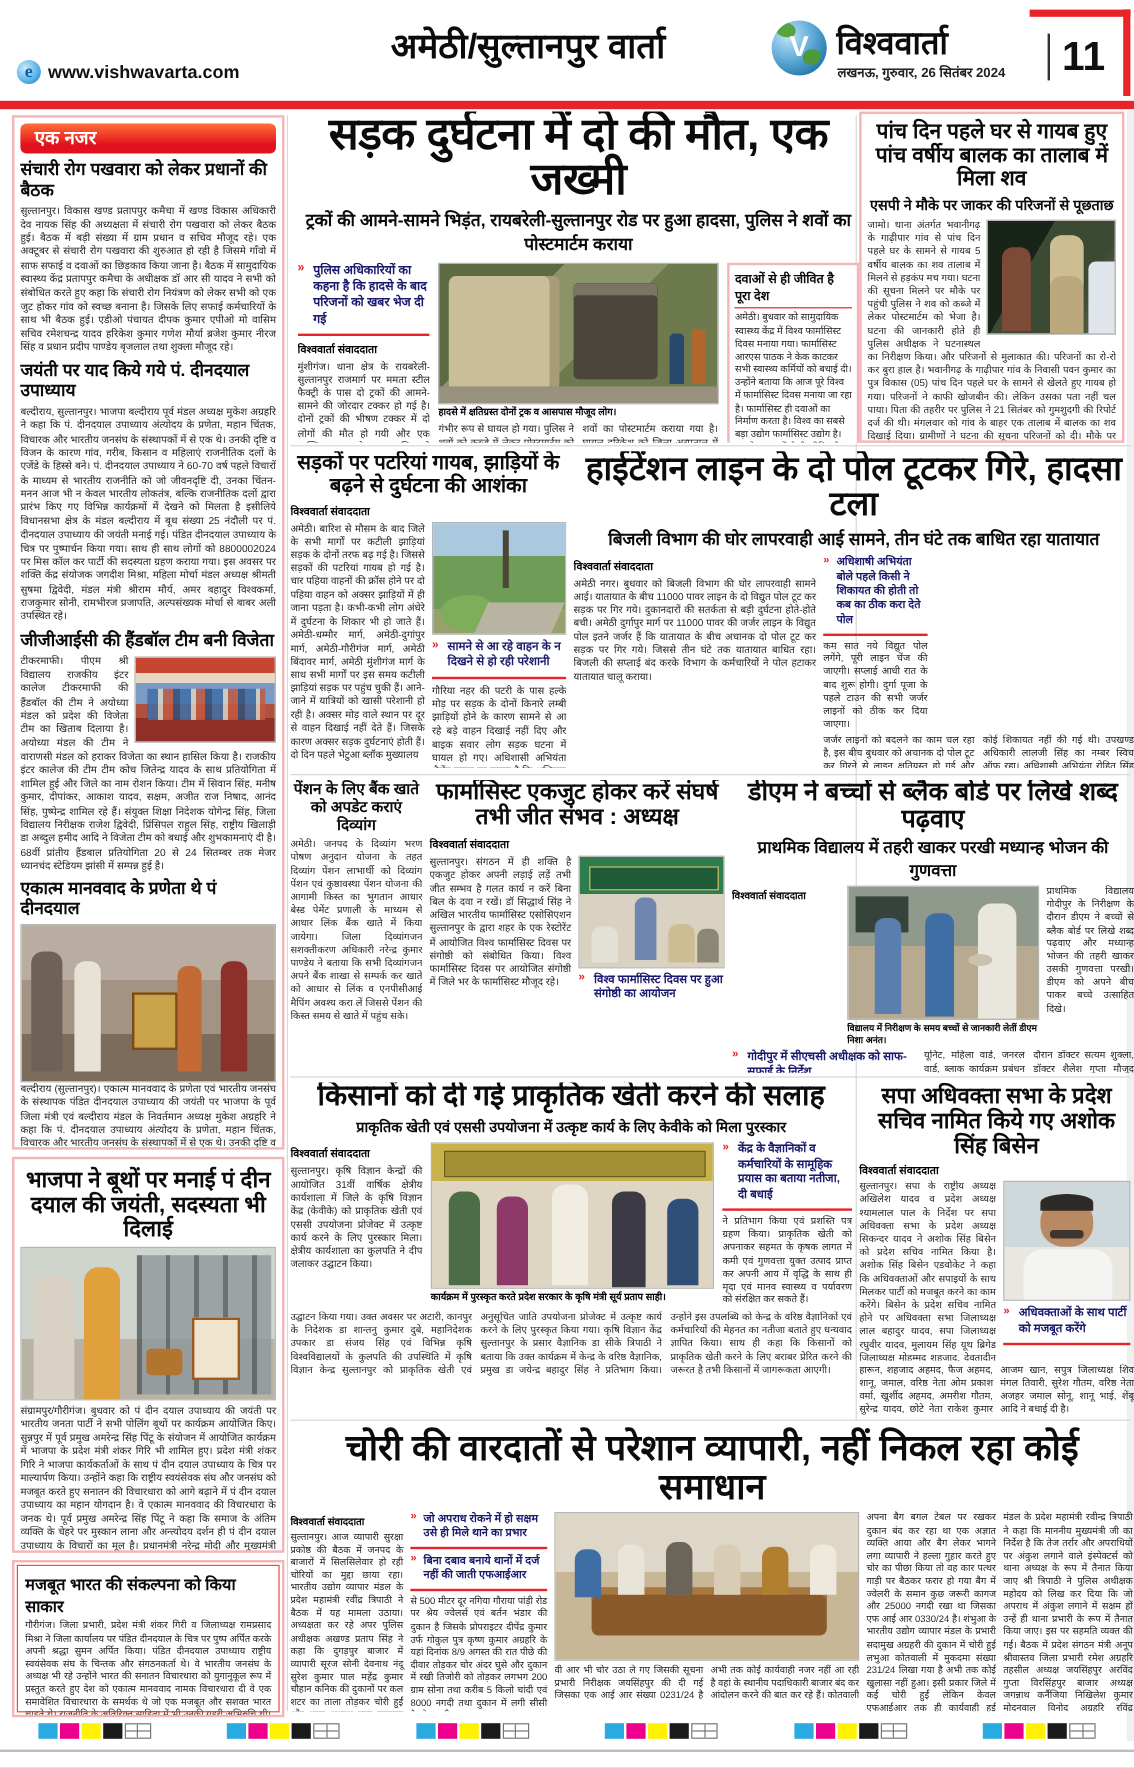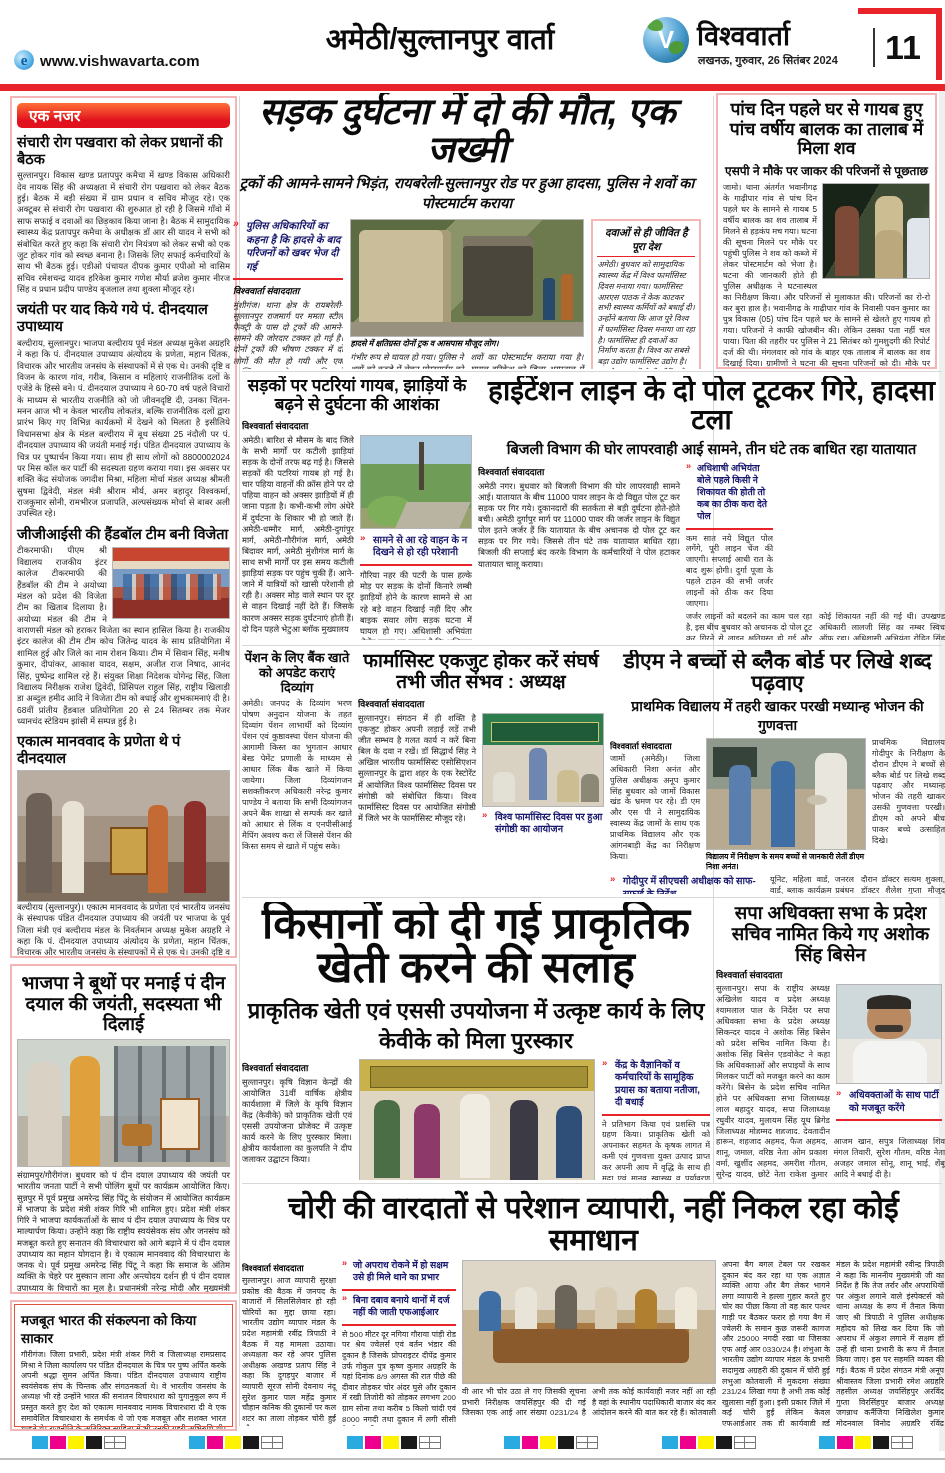--- a/index.html
+++ b/index.html
@@ -24,21 +24,21 @@
   .enh{font-size:14.5px;font-weight:800;color:#0b0b0b;line-height:1.15;margin:6px 0 3px;}
   
   .cbargroup{display:flex;gap:2px;align-items:center;}
   .cbox{display:inline-block;width:16px;height:13px;}
   .regmark{display:inline-block;width:22px;height:13px;border:1px solid #777;box-sizing:border-box;
     background:
       linear-gradient(#777,#777) center/100% 1px no-repeat,
       linear-gradient(90deg,#777,#777) center/1px 100% no-repeat;}
   .kickerbox{background:#e8232a;color:#fff;font-size:14.5px;font-weight:800;padding:2px 14px;white-space:nowrap;}
   .kickstrip{background:#ffe94f;color:#141414;font-size:14.5px;font-weight:800;padding:2px 8px;flex:1;text-align:center;}
-  .sideboxtitle{font-size:10.5px;font-weight:800;color:#0b0b0b;text-align:center;
+  .sideboxtitle{font-size:10.5px;font-weight:800;color:#0b0b0b;text-align:left;
                 border-bottom:1.5px solid #e8232a;padding-bottom:3px;margin-bottom:3px;}
 </style>
 </head>
 <body>
 
 <div class="page">
 
   <div class="abs" style="left:0;top:0;width:945px;height:84px;">
     <div class="abs" style="left:14px;top:50px;display:flex;align-items:center;gap:6px;">
       <span style="display:inline-block;width:20px;height:20px;border-radius:50%;
@@ -115,21 +115,21 @@
       <span class="abs" style="left:104px;top:84px;width:30px;height:22px;background:#b1752f;border-radius:4px;"></span>
     </div>
     <div class="bt" style="font-size:8.4px;margin-top:3px;">संग्रामपुर/गौरीगंज। बुधवार को पं दीन दयाल उपाध्याय की जयंती पर भारतीय जनता पार्टी ने सभी पोलिंग बूथों पर कार्यक्रम आयोजित किए। सुन्नपुर में पूर्व प्रमुख अमरेन्द्र सिंह पिंटू के संयोजन में आयोजित कार्यक्रम में भाजपा के प्रदेश मंत्री शंकर गिरि भी शामिल हुए। प्रदेश मंत्री शंकर गिरि ने भाजपा कार्यकर्ताओं के साथ पं दीन दयाल उपाध्याय के चित्र पर माल्यार्पण किया। उन्होंने कहा कि राष्ट्रीय स्वयंसेवक संघ और जनसंघ को मजबूत करते हुए सनातन की विचारधारा को आगे बढ़ाने में पं दीन दयाल उपाध्याय का महान योगदान है। वे एकात्म मानववाद की विचारधारा के जनक थे। पूर्व प्रमुख अमरेन्द्र सिंह पिंटू ने कहा कि समाज के अंतिम व्यक्ति के चेहरे पर मुस्कान लाना और अन्त्योदय दर्शन ही पं दीन दयाल उपाध्याय के विचारों का मूल है। प्रधानमंत्री नरेन्द्र मोदी और मुख्यमंत्री योगी आदित्यनाथ जी के मार्ग दर्शन में डबल इंजन की सरकार ने पंडित दीनदयाल जी के सपनों को साकार करते हुए भारत को विश्व गुरु राष्ट्र बनाया है। ग्राम प्रधान जगदेव सिंह, उमेश सिंह, विजय पाल उपाध्याय, मंडल अध्यक्ष चन्द्र केश यादव आदि मौजूद रहे।</div>
   </div>
 
   <div class="abs" style="left:10px;top:1300px;width:227px;height:131px;border:2px solid #f3b5b5;outline:1px solid #e0533f;outline-offset:-5px;box-sizing:border-box;padding:9px;overflow:hidden;">
     <div style="font-size:13.5px;font-weight:800;color:#0b0b0b;margin-bottom:3px;">मजबूत भारत की संकल्पना को किया साकार</div>
     <div class="bt" style="font-size:7.9px;">गौरीगंज। जिला प्रभारी, प्रदेश मंत्री शंकर गिरी व जिलाध्यक्ष रामप्रसाद मिश्रा ने जिला कार्यालय पर पंडित दीनदयाल के चित्र पर पुष्प अर्पित करके अपनी श्रद्धा सुमन अर्पित किया। पंडित दीनदयाल उपाध्याय राष्ट्रीय स्वयंसेवक संघ के चिन्तक और संगठनकर्ता थे। वे भारतीय जनसंघ के अध्यक्ष भी रहे उन्होंने भारत की सनातन विचारधारा को युगानुकूल रूप में प्रस्तुत करते हुए देश को एकात्म मानववाद नामक विचारधारा दी वे एक समावेशित विचारधारा के समर्थक थे जो एक मजबूत और सशक्त भारत चाहते थे। राजनीति के अतिरिक्त साहित्य में भी उनकी गहरी अभिरुचि थी। समाज के अंतिम पंक्ति में बैठे व्यक्ति के कल्याण हेतु उनका चिंतन देश की उन्नति का मंत्र है। चंद्र मौलि सिंह ने बताया कि जनपद के सभी बूथों पर सदस्यता अभियान एवं जयंती हर्षोल्लास के साथ मनाई गई।</div>
   </div>
 
-  <div class="abs" style="left:233px;top:93px;width:468px;height:276px;overflow:hidden;font-style:italic;">
+  <div class="abs" style="left:248px;top:93px;width:468px;height:276px;overflow:hidden;">
     <div class="hd" style="font-size:37px;line-height:1.02;letter-spacing:-0.5px;">सड़क दुर्घटना में दो की मौत, एक जख्मी</div>
     <div class="hd" style="font-size:14.5px;font-weight:700;margin-top:4px;">ट्रकों की आमने-सामने भिड़ंत, रायबरेली-सुल्तानपुर रोड पर हुआ हादसा, पुलिस ने शवों का पोस्टमार्टम कराया</div>
     <div style="display:flex;gap:7px;margin-top:7px;height:192px;">
       <div style="width:112px;overflow:hidden;">
         <div class="qq" style="font-size:10.3px;">
           <span class="qmark">»</span>
           <span>पुलिस अधिकारियों का कहना है कि हादसे के बाद परिजनों को खबर भेज दी गई</span>
         </div>
         <div class="by">विश्ववार्ता संवाददाता</div>
         <div class="bt">मुंशीगंज। थाना क्षेत्र के रायबरेली-सुल्तानपुर राजमार्ग पर ममता स्टील फैक्ट्री के पास दो ट्रकों की आमने-सामने की जोरदार टक्कर हो गई है। दोनों ट्रकों की भीषण टक्कर में दो लोगों की मौत हो गयी और एक व्यक्ति घायल हो गया। पुलिस ने बुधवार को यह जानकारी दी। मंगलवार की देर रात्रि थाना क्षेत्र के रायबरेली-सुल्तानपुर राजमार्ग पर ममता स्टील फैक्टरी के पास दो ट्रकों की आमने-सामने की जोरदार टक्कर हो गयी। सड़क घटना में दो लोगों की मौत हो गयी। एक अन्य व्यक्ति</div>
@@ -230,21 +230,20 @@
       </div>
     </div>
   </div>
 
   <div class="abs" style="left:610px;top:650px;width:335px;height:244px;overflow:hidden;">
     <div class="hd" style="font-size:21px;line-height:1.05;">डीएम ने बच्चों से ब्लैक बोर्ड पर लिखे शब्द पढ़वाए</div>
     <div class="hd" style="font-size:14px;font-weight:700;margin-top:2px;">प्राथमिक विद्यालय में तहरी खाकर परखी मध्यान्ह भोजन की गुणवत्ता</div>
     <div style="display:flex;gap:6px;margin-top:4px;">
       <div style="width:90px;">
         <div class="by" style="font-size:8.4px;">विश्ववार्ता संवाददाता</div>
-        <div class="bt" style="font-size:8.1px;">जामों (अमेठी)। जिला अधिकारी निशा अनंत और पुलिस अधीक्षक अनूप कुमार सिंह बुधवार को जामों विकास खंड के भ्रमण पर रहे। डी एम और एस पी ने सामुदायिक स्वास्थ्य केंद्र जामों के साथ एक प्राथमिक विद्यालय और एक आंगनबाड़ी केंद्र का निरीक्षण किया।</div>
       </div>
       <div style="width:160px;">
         <div class="ph" style="width:160px;height:112px;background:linear-gradient(180deg,#8f9a8c 0 45%,#b7aa90 45% 100%);">
           <span class="abs" style="left:6px;top:8px;width:44px;height:30px;background:#35433a;"></span>
           <span class="abs" style="left:22px;top:26px;width:22px;height:80px;background:#5a7fae;border-radius:8px 8px 0 0;"></span>
           <span class="abs" style="left:64px;top:22px;width:24px;height:86px;background:#3f6ea5;border-radius:9px 9px 0 0;"></span>
           <span class="abs" style="left:108px;top:14px;width:32px;height:96px;background:#e9e6dd;border-radius:11px 11px 0 0;"></span>
           <span class="abs" style="left:100px;top:56px;width:20px;height:10px;background:#c9c2ae;border-radius:50%;"></span>
         </div>
         <div class="cap" style="font-size:7.6px;">विद्यालय में निरीक्षण के समय बच्चों से जानकारी लेतीं डीएम निशा अनंत।</div>
@@ -254,22 +253,22 @@
     <div style="display:flex;gap:7px;margin-top:4px;">
       <div class="qq" style="width:140px;font-size:9.6px;">
         <span class="qmark">»</span>
         <span>गोदीपुर में सीएचसी अधीक्षक को साफ-सफाई के निर्देश</span>
       </div>
       <div class="bt" style="flex:1;column-count:2;column-gap:7px;font-size:8.1px;height:66px;overflow:hidden;">यूनिट, महिला वार्ड, जनरल वार्ड, ब्लाक कार्यक्रम प्रबंधन इकाई का निरीक्षण भी किया। डीएम ने एसएनसीयू वार्ड में भर्ती प्रसूता महिला से हाल-चाल जाना। निरीक्षण के दौरान डॉक्टर सत्यम शुक्ला, डॉक्टर शैलेश गुप्ता मौजूद रहे। उधर 82 उपकेन्द्रों पर अगले महीने में 2462 संस्थागत प्रसव हुए हैं। 28 नये केंद्रों पर प्रसव की सेवाएं शुरू करने के बाद ग्रामीण अंचल में 99 फीसदी प्रसव एफआरएम सेंटर व अस्पताल में हो रहे हैं।</div>
     </div>
   </div>
 
   <div class="abs" style="left:242px;top:902px;width:468px;height:278px;overflow:hidden;">
-    <div class="hd" style="font-size:43px;line-height:1.02;">किसानों को दी गई प्राकृतिक खेती करने की सलाह</div>
-    <div class="hd" style="font-size:22px;font-weight:700;margin-top:4px;">प्राकृतिक खेती एवं एससी उपयोजना में उत्कृष्ट कार्य के लिए केवीके को मिला पुरस्कार</div>
+    <div class="hd" style="font-size:24px;line-height:1.02;">किसानों को दी गई प्राकृतिक खेती करने की सलाह</div>
+    <div class="hd" style="font-size:12px;font-weight:700;margin-top:4px;">प्राकृतिक खेती एवं एससी उपयोजना में उत्कृष्ट कार्य के लिए केवीके को मिला पुरस्कार</div>
     <div style="display:flex;gap:7px;margin-top:5px;">
       <div style="width:110px;">
         <div class="by">विश्ववार्ता संवाददाता</div>
         <div class="bt">सुल्तानपुर। कृषि विज्ञान केन्द्रों की आयोजित 31वीं वार्षिक क्षेत्रीय कार्यशाला में जिले के कृषि विज्ञान केंद्र (केवीके) को प्राकृतिक खेती एवं एससी उपयोजना प्रोजेक्ट में उत्कृष्ट कार्य करने के लिए पुरस्कार मिला। क्षेत्रीय कार्यशाला का कुलपति ने दीप जलाकर उद्घाटन किया।</div>
       </div>
       <div style="width:236px;">
         <div class="ph" style="width:236px;height:122px;background:linear-gradient(180deg,#c9b24c 0 26%,#ded6c2 26% 100%);">
           <span class="abs" style="left:10px;top:6px;width:216px;height:20px;background:#a38f35;border:1px solid #6e5f1d;"></span>
           <span class="abs" style="left:14px;top:40px;width:26px;height:78px;background:#4c6e46;border-radius:10px 10px 0 0;"></span>
           <span class="abs" style="left:54px;top:44px;width:26px;height:74px;background:#8d3a6b;border-radius:10px 10px 0 0;"></span>

